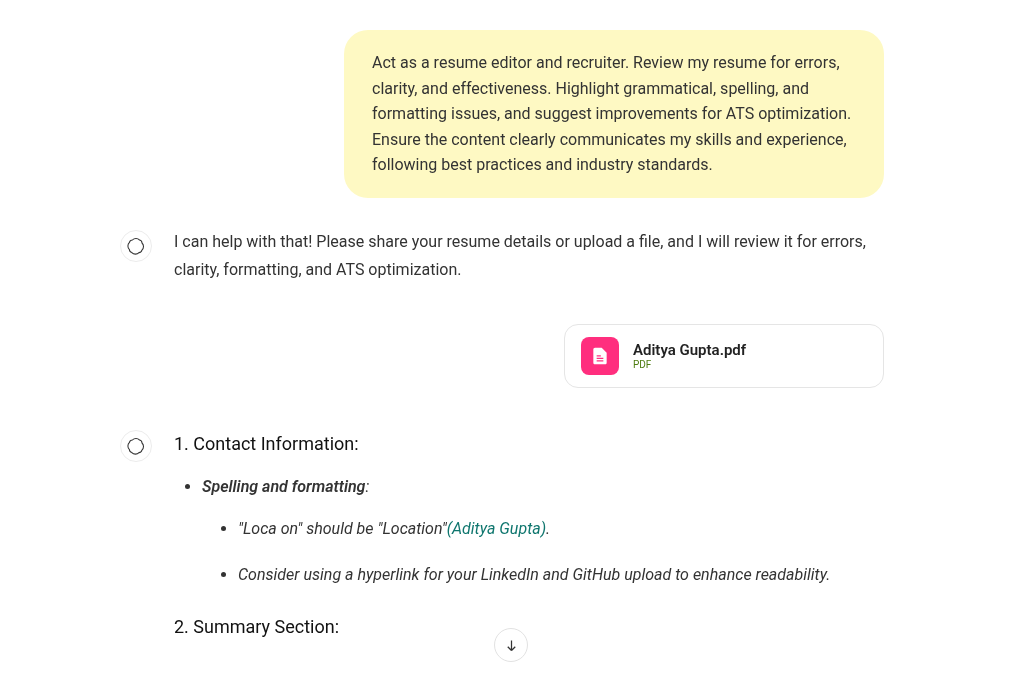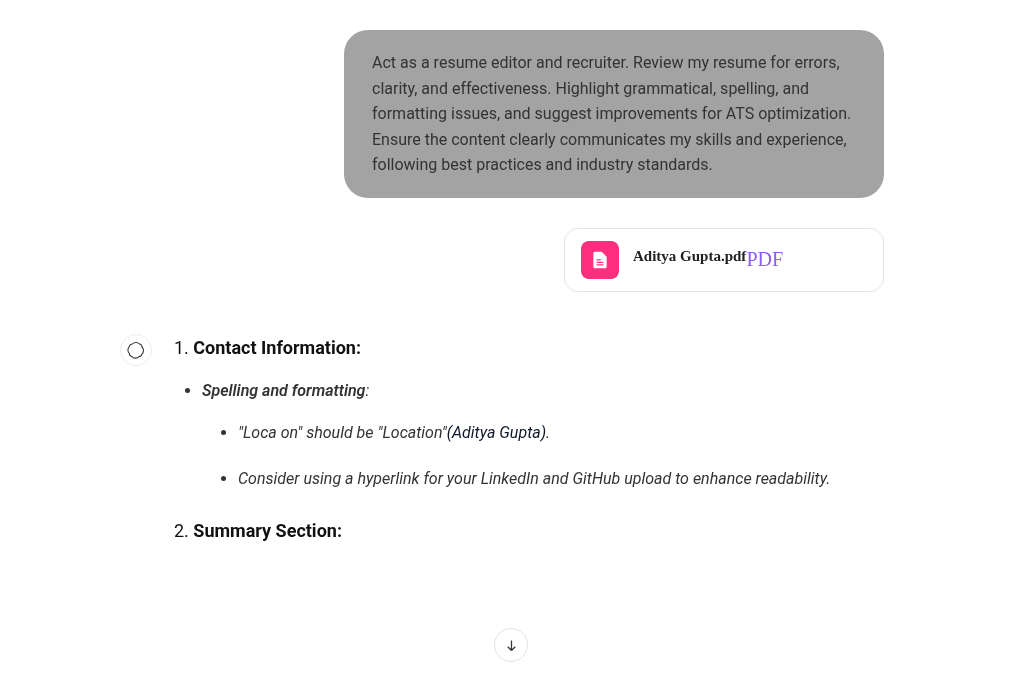--- a/index.html
+++ b/index.html
@@ -18,21 +18,21 @@
     }
     .chat-container {
       padding: 30px 140px 0 120px;
     }
     .user-message {
       display: flex;
       justify-content: flex-end;
       margin-bottom: 30px;
     }
     .user-bubble {
-      background: #a3a3a3;
+      background: #fef9c3;
       border-radius: 24px;
       padding: 20px 28px;
       max-width: 540px;
       font-size: 16px;
       line-height: 1.6;
       color: #333;
     }
     .assistant-row {
       display: flex;
       align-items: flex-start;
@@ -84,49 +84,48 @@
       justify-content: center;
       flex-shrink: 0;
     }
     .file-icon svg {
       width: 20px;
       height: 20px;
       fill: #ffffff;
     }
     .file-info {
       display: flex;
-      font-family: Liberation Serif, serif;
+      flex-direction: column;
     }
     .file-name {
       font-size: 15px;
       font-weight: 600;
       color: #222;
     }
     .file-type {
-      font-size: 20px;
-      color: #8b5cf6;
-      text-align: center;
+      font-size: 10px;
+      color: #4d7c0f;
     }
     .review-content {
       font-size: 16px;
       line-height: 1.75;
       color: #333;
       flex: 1;
     }
     .review-intro {
       margin-bottom: 22px;
     }
     .section-heading {
       font-size: 18px;
       font-weight: 400;
       margin-bottom: 14px;
       color: #111;
     }
     .section-heading strong {
-      font-weight: 700;
+      font-weight: 400;
     }
     .bullet-list {
       list-style: disc;
       padding-left: 28px;
       margin-bottom: 22px;
       font-style: italic;
     }
     .bullet-list > li {
       margin-bottom: 8px;
     }
@@ -135,21 +134,21 @@
       padding-left: 36px;
       margin-top: 14px;
     }
     .sub-bullet-list > li {
       margin-bottom: 18px;
     }
     .bold-sub {
       font-weight: 600;
     }
     .link-cite {
-      color: #0f172a;
+      color: #0f766e;
     }
     .scroll-down-btn {
       position: absolute;
       left: 494px;
       top: 628px;
       width: 34px;
       height: 34px;
       border: 1px solid #e2e2e2;
       border-radius: 50%;
       background: #ffffff;
@@ -170,20 +169,28 @@
 <body>
 
 <div class="chat-container">
 
   <div class="user-message">
     <div class="user-bubble">
       <span>Act as a resume editor and recruiter. Review my resume for errors, clarity, and effectiveness. Highlight grammatical, spelling, and formatting issues, and suggest improvements for ATS optimization. Ensure the content clearly communicates my skills and experience, following best practices and industry standards.</span>
     </div>
   </div>
 
+  <div class="assistant-row">
+    <div class="assistant-icon">
+      <svg viewBox="0 0 24 24" fill="none" stroke="#333" stroke-width="1.4">
+        <path d="M12 2c1.9 0 3.6.8 4.8 2.1C18.6 4.5 20 6.1 20 8c1.3 1.2 2 2.9 2 4.8 0 1.9-.8 3.6-2.1 4.8-.4 1.8-2 3.2-3.9 3.2-1.2 1.3-2.9 2-4.8 2-1.9 0-3.6-.8-4.8-2.1C4.6 20.3 3.2 18.7 3.2 16.8 1.9 15.6 1.2 13.9 1.2 12c0-1.9.8-3.6 2.1-4.8C3.7 5.4 5.3 4 7.2 4 8.4 2.7 10.1 2 12 2z"></path>
+      </svg>
+    </div>
+    <div class="assistant-text">I can help with that! Please share your resume details or upload a file, and I will review it for errors, clarity, formatting, and ATS optimization.</div>
+  </div>
 
   <div class="attachment-row">
     <div class="attachment-card">
       <div class="file-icon">
         <svg viewBox="0 0 24 24">
           <path d="M14 2H6c-1.1 0-2 .9-2 2v16c0 1.1.9 2 2 2h12c1.1 0 2-.9 2-2V8l-6-6zM8 14h8v1.5H8V14zm0 3h8v1.5H8V17zm0-6h5v1.5H8V11zm6-5.5V8h4.5L14 5.5z"></path>
         </svg>
       </div>
       <div class="file-info">
         <span class="file-name">Aditya Gupta.pdf</span>

